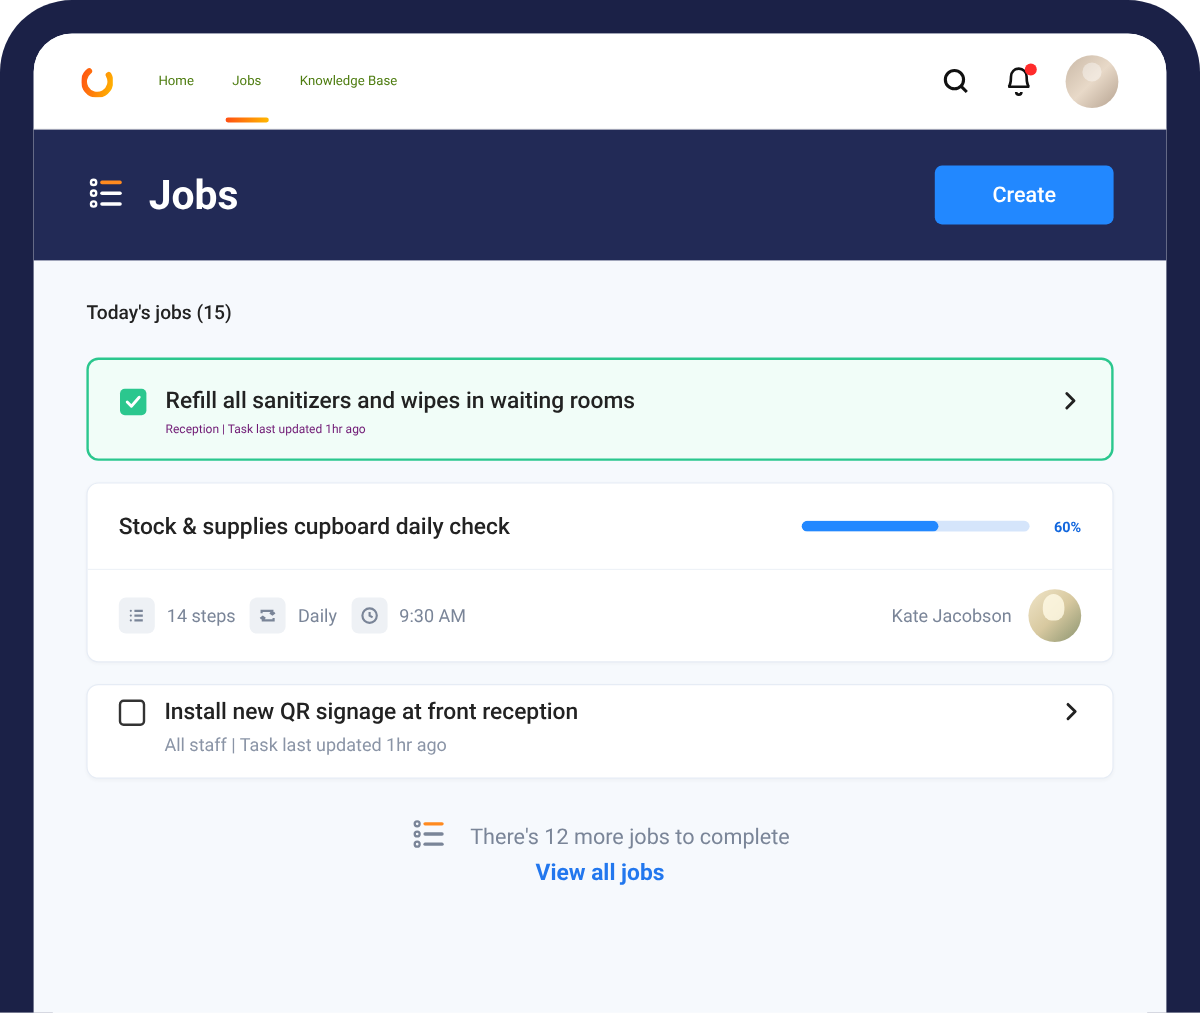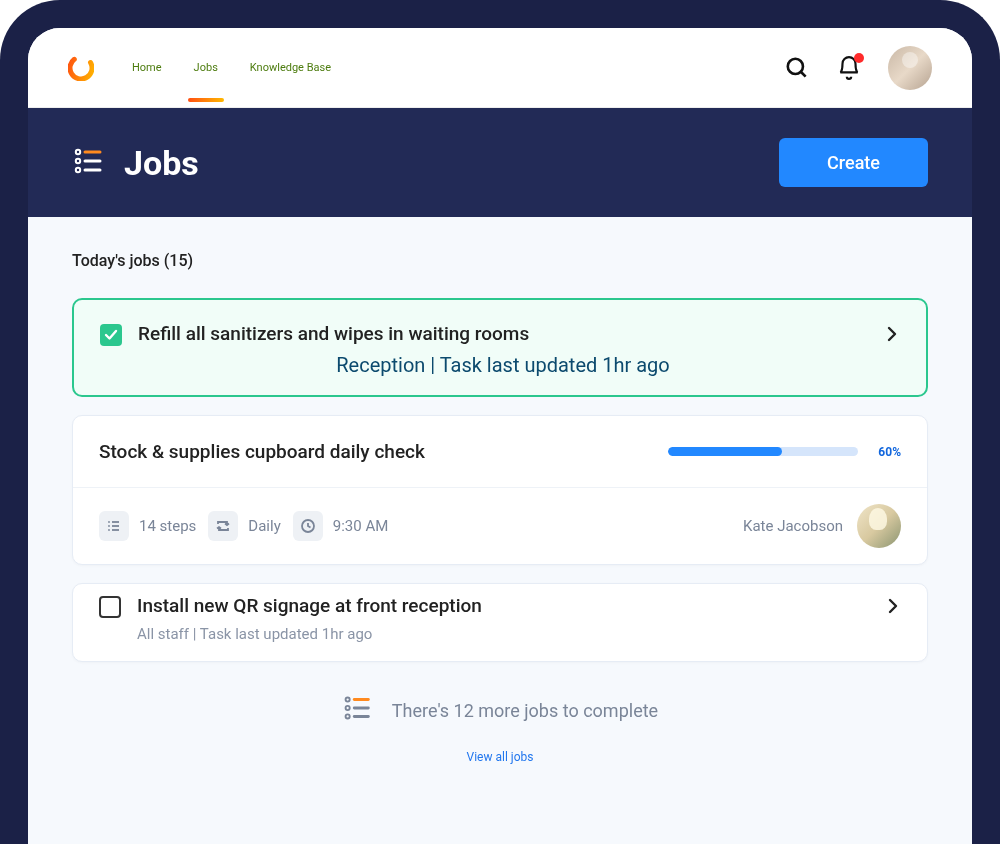--- a/index.html
+++ b/index.html
@@ -19,21 +19,21 @@
 .page-title-wrap { display:flex; align-items:center; gap:18px; }
 .page-title { color:#fff; font-size:34px; font-weight:700; }
 .create-btn { background:#2288ff; color:#fff; border:none; padding:14px 48px; font-size:18px; border-radius:6px; cursor:pointer; font-weight:500; }
 .content { padding:34px 44px; }
 .section-title { font-size:16px; color:#222; font-weight:500; margin-bottom:28px; }
 .job-card { border-radius:10px; margin-bottom:18px; }
 .job-card.done { border:2px solid #2bc78e; background:#f1fdf8; padding:22px 26px 18px; display:flex; align-items:flex-start; gap:16px; cursor:pointer; }
 .job-card.done .check { width:22px; height:22px; background:#2bc78e; border-radius:4px; display:flex; align-items:center; justify-content:center; flex-shrink:0; margin-top:2px; }
 .job-card.done .body { flex:1; }
 .job-card.done .title { font-size:19px; color:#222; font-weight:500; }
-.job-card.done .meta { font-size:20px; color:#0c4a6e; margin-top:8px;text-align:center; }
+.job-card.done .meta { font-size:10px; color:#701a75; margin-top:8px; }
 .job-card.done .chev { color:#222; margin-top:4px; }
 .job-card.progress { background:#fff; border:1px solid #e6ecf5; box-shadow:0 1px 3px rgba(0,0,0,0.03); }
 .job-card.progress .top { padding:24px 26px; display:flex; align-items:center; gap:20px; }
 .job-card.progress .title { font-size:19px; color:#222; font-weight:500; flex:1; }
 .progress-bar { width:190px; height:9px; background:#d5e5fb; border-radius:5px; overflow:hidden; }
 .progress-fill { height:100%; background:#2288ff; border-radius:5px; }
 .progress-pct { color:#1166dd; font-weight:700; font-size:12px; }
 .job-card.progress .bottom { border-top:1px solid #eef2f7; padding:16px 26px; display:flex; align-items:center; gap:12px; }
 .chip { display:flex; align-items:center; gap:10px; }
 .chip-icon { width:30px; height:30px; background:#eef1f5; border-radius:6px; display:flex; align-items:center; justify-content:center; color:#8a94a6; }
@@ -44,21 +44,21 @@
 .assignee-avatar::after { content:""; position:absolute; top:4px; left:12px; width:18px; height:22px; background:rgba(255,250,230,0.8); border-radius:50% 50% 40% 40%; }
 .job-card.todo { background:#fff; border:1px solid #e6ecf5; padding:10px 26px 18px; display:flex; align-items:flex-start; gap:16px; cursor:pointer; box-shadow:0 1px 3px rgba(0,0,0,0.03); }
 .job-card.todo .check { width:22px; height:22px; border:2.5px solid #333; border-radius:4px; flex-shrink:0; margin-top:2px; }
 .job-card.todo .body { flex:1; }
 .job-card.todo .title { font-size:19px; color:#222; font-weight:500; }
 .job-card.todo .meta { font-size:15px; color:#8a94a6; margin-top:8px; }
 .job-card.todo .chev { color:#222; margin-top:4px; }
 .footer { text-align:center; margin-top:30px; }
 .footer-row { display:flex; align-items:center; justify-content:center; gap:18px; }
 .footer-text { font-size:18px; color:#7a8598; }
-.view-all { display:block; margin-top:22px; color:#2277ee; font-size:12px; font-weight:400; cursor:pointer; text-decoration:none; }
+.view-all { display:block; color:#2277ee; font-size:19px; font-weight:700; cursor:pointer; text-decoration:none; }
 </style>
 </head>
 <body>
 
 <div class="device-frame">
 
   <div class="topbar">
     <div class="logo">
       <svg viewBox="0 0 26 26">
           <circle cx="13" cy="13" r="11" fill="none" stroke="url(#g1)" stroke-width="5" stroke-dasharray="50 20" stroke-linecap="round" transform="rotate(-30 13 13)"></circle>

